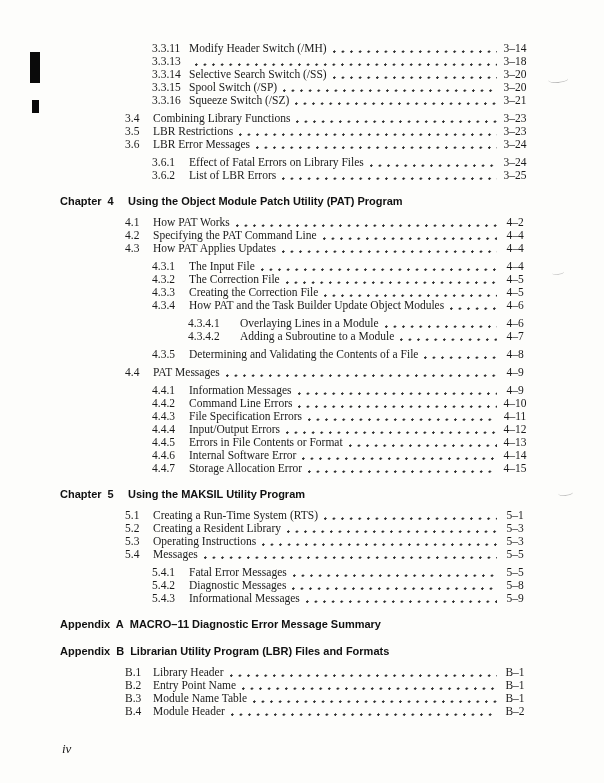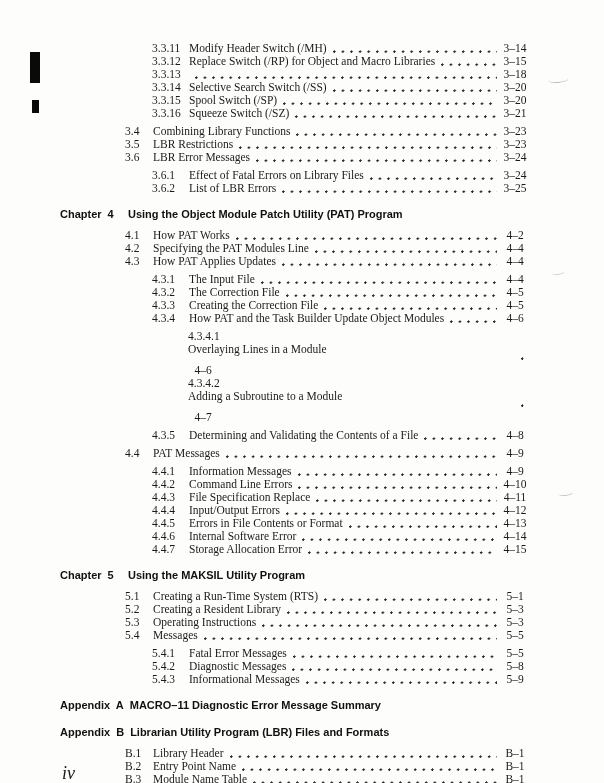--- a/index.html
+++ b/index.html
@@ -23,21 +23,21 @@
     align-items:baseline;
     font-size:11.5px;
     line-height:13px;
     white-space:nowrap;
   }
   .num { flex:none; }
   .l1 { padding-left:65px; }
   .l1 .num { width:28px; }
   .l2 { padding-left:92px; }
   .l2 .num { width:37px; }
-  .l3 { padding-left:128px;flex-direction:column; }
+  .l3 { padding-left:128px; }
   .l3 .num { width:52px; }
   .title { flex:none;text-align:center; }
   .leader {
     flex:1 1 6px;
     min-width:6px;
     height:4px;
     align-self:flex-end;
     margin:0 3px 2px 6px;
     background-image:radial-gradient(circle at 1.3px 2.6px, #2b2b2b 1.02px, rgba(0,0,0,0) 1.35px);
     background-size:8.6px 4px;
@@ -66,46 +66,39 @@
     opacity:0.85;
   }
   .scan-mark.m-1 { left:548px; top:76px;  width:20px; height:6px; transform:rotate(-5deg); }
   .scan-mark.m-2 { left:552px; top:270px; width:12px; height:4px; transform:rotate(-8deg); opacity:0.6; }
   .scan-mark.m-3 { left:558px; top:490px; width:15px; height:5px; transform:rotate(-6deg); opacity:0.7; }
   .footer {
     position:absolute;
     left:62px; top:741px;
     font-family:"Liberation Serif", serif;
     font-style:italic;
-    font-size:18px;
-    margin-top:22px;
+    font-size:13px;
   }
 </style>
 </head>
 <body>
 
 <div class="page">
   <div class="change-bar bar-1"></div>
   <div class="change-bar bar-2"></div>
 
   <div class="toc">
       <div class="entries">
         <div class="row l2">
           <span class="num">3.3.11</span>
           <span class="title">Modify Header Switch (/MH)</span>
           <span class="leader"></span>
           <span class="pagenum">3–14</span>
         </div>
         <div class="row l2">
-          <span class="num">3.3.12</span>
-          <span class="title">Replace Switch (/RP) for Object and Macro Libraries</span>
-          <span class="leader"></span>
-          <span class="pagenum">3–15</span>
-        </div>
-        <div class="row l2">
           <span class="num">3.3.13</span>
           <span class="leader"></span>
           <span class="pagenum">3–18</span>
         </div>
         <div class="row l2">
           <span class="num">3.3.14</span>
           <span class="title">Selective Search Switch (/SS)</span>
           <span class="leader"></span>
           <span class="pagenum">3–20</span>
         </div>
@@ -162,21 +155,21 @@
       </div>
       <div class="entries">
         <div class="row l1">
           <span class="num">4.1</span>
           <span class="title">How PAT Works</span>
           <span class="leader"></span>
           <span class="pagenum">4–2</span>
         </div>
         <div class="row l1">
           <span class="num">4.2</span>
-          <span class="title">Specifying the PAT Modules Line</span>
+          <span class="title">Specifying the PAT Command Line</span>
           <span class="leader"></span>
           <span class="pagenum">4–4</span>
         </div>
         <div class="row l1">
           <span class="num">4.3</span>
           <span class="title">How PAT Applies Updates</span>
           <span class="leader"></span>
           <span class="pagenum">4–4</span>
         </div>
       </div>
@@ -244,21 +237,21 @@
           <span class="pagenum">4–9</span>
         </div>
         <div class="row l2">
           <span class="num">4.4.2</span>
           <span class="title">Command Line Errors</span>
           <span class="leader"></span>
           <span class="pagenum">4–10</span>
         </div>
         <div class="row l2">
           <span class="num">4.4.3</span>
-          <span class="title">File Specification Replace</span>
+          <span class="title">File Specification Errors</span>
           <span class="leader"></span>
           <span class="pagenum">4–11</span>
         </div>
         <div class="row l2">
           <span class="num">4.4.4</span>
           <span class="title">Input/Output Errors</span>
           <span class="leader"></span>
           <span class="pagenum">4–12</span>
         </div>
         <div class="row l2">

